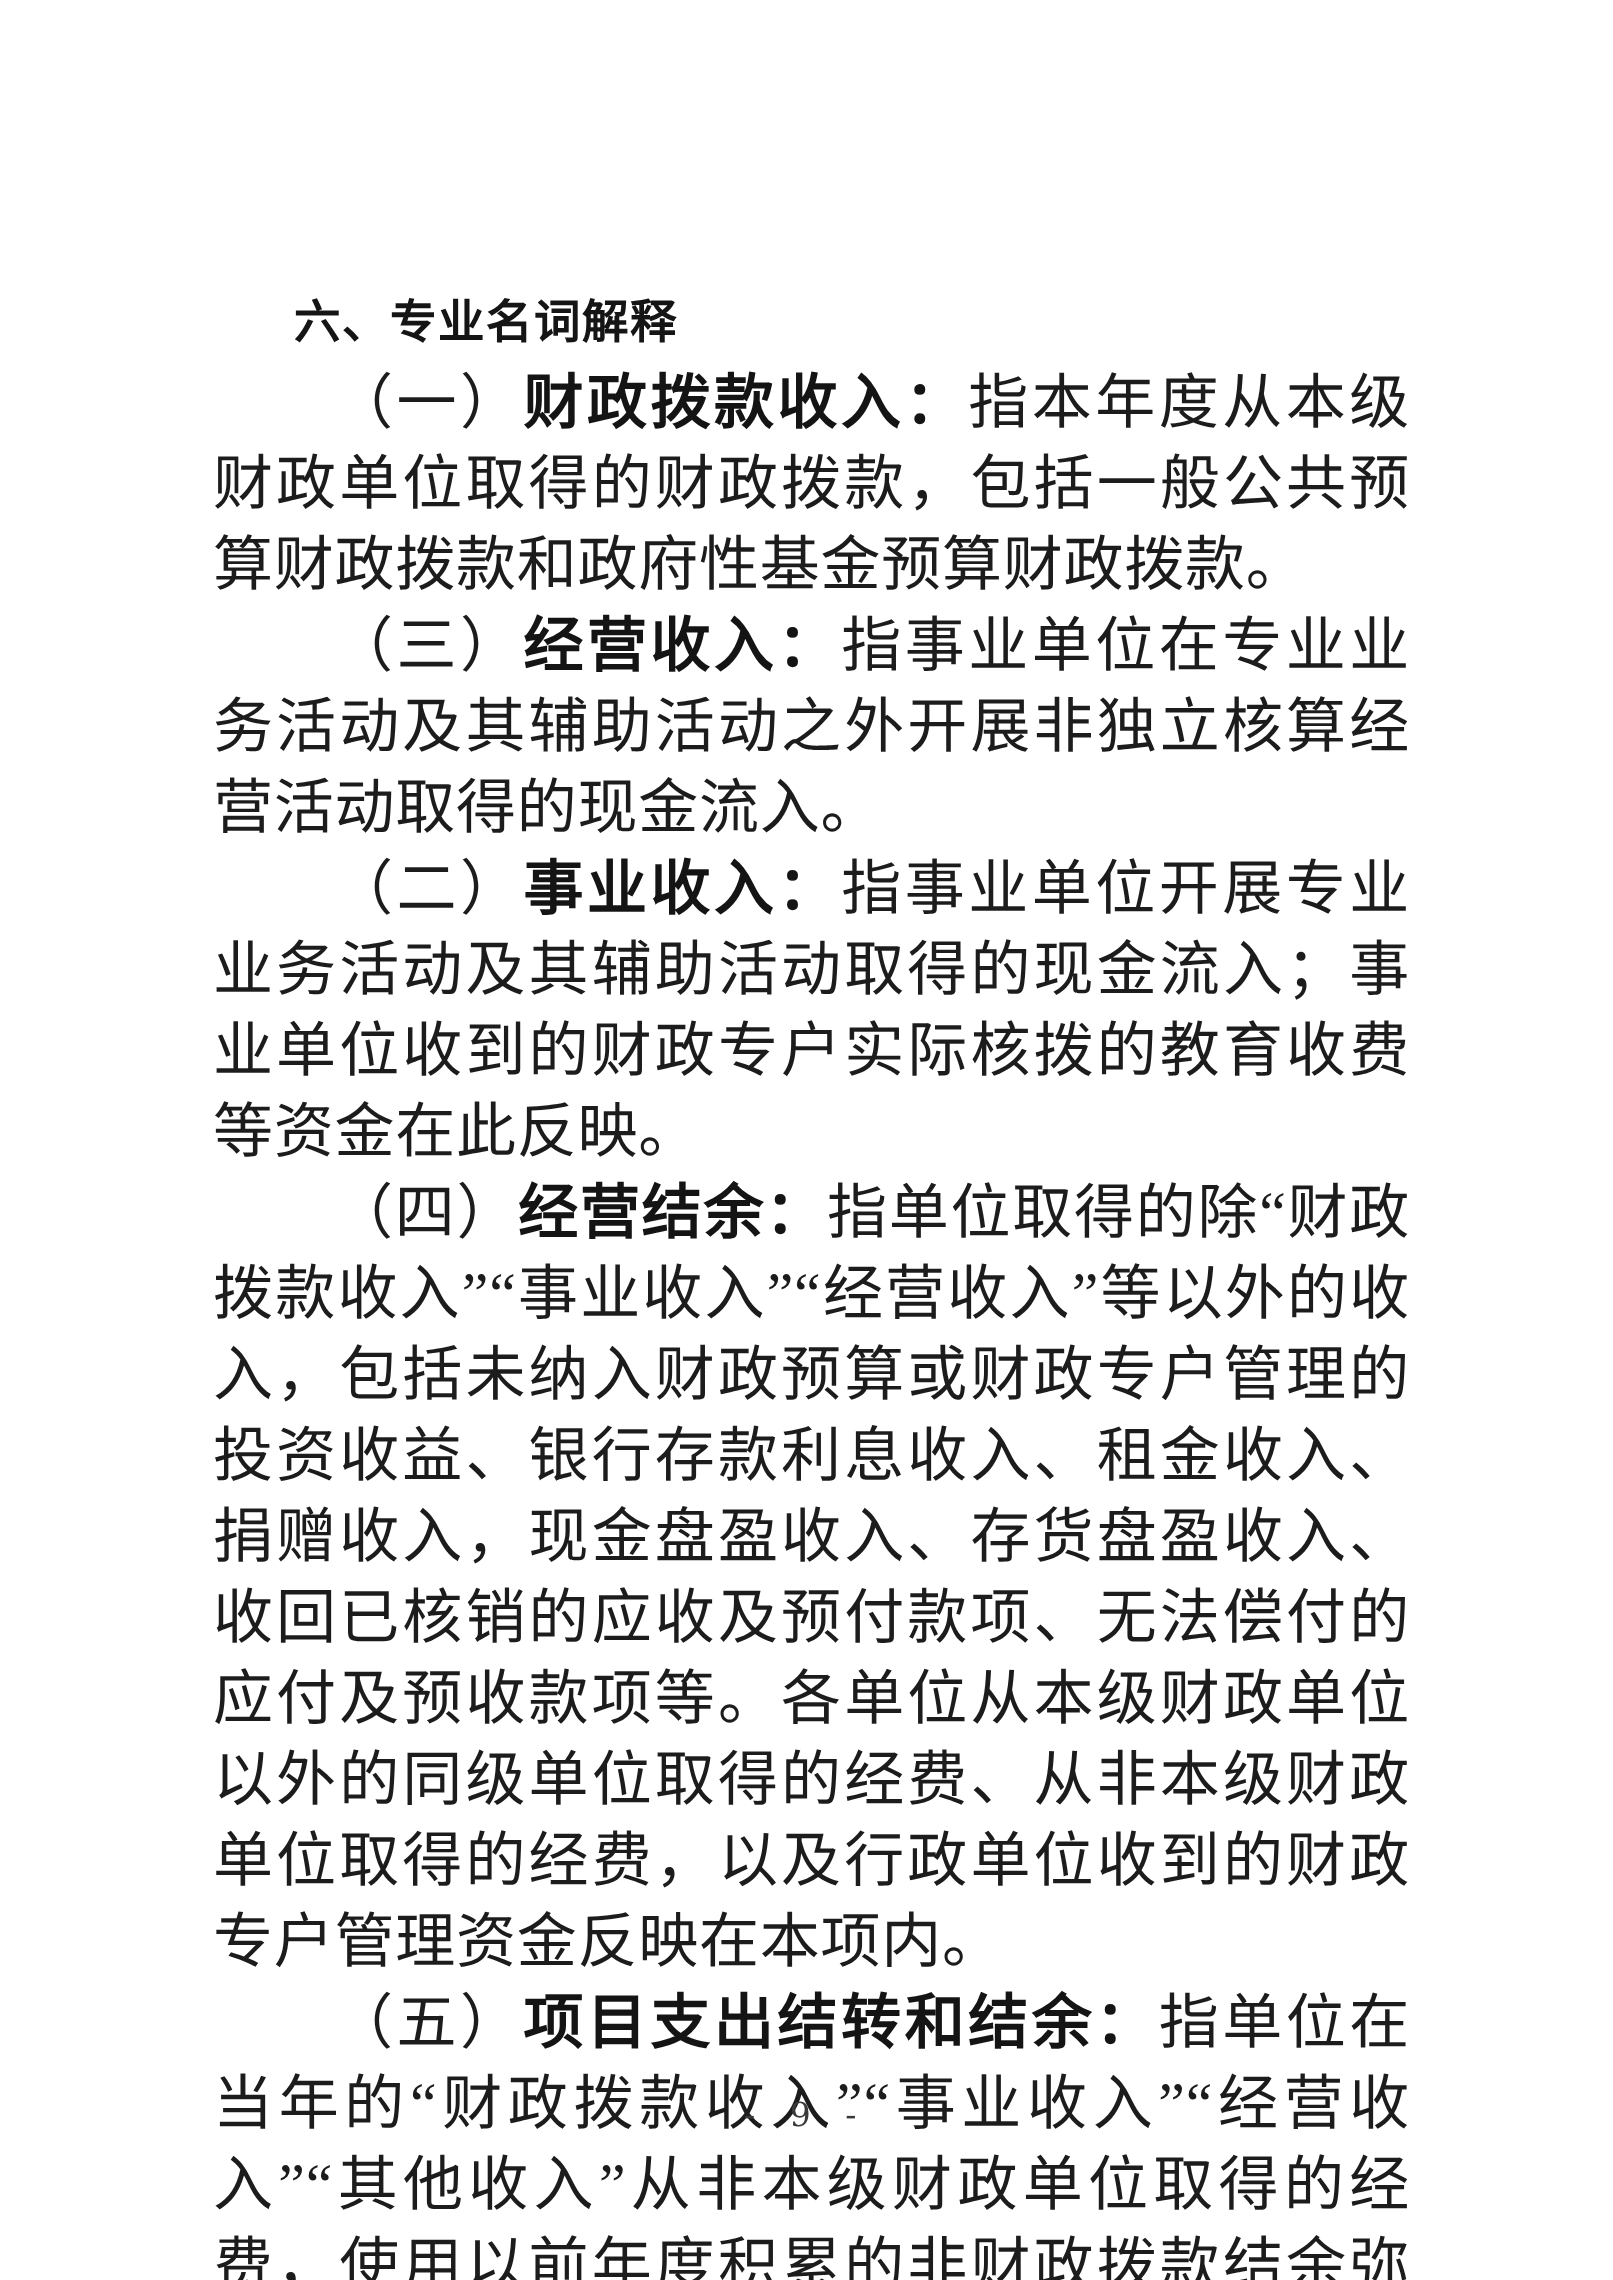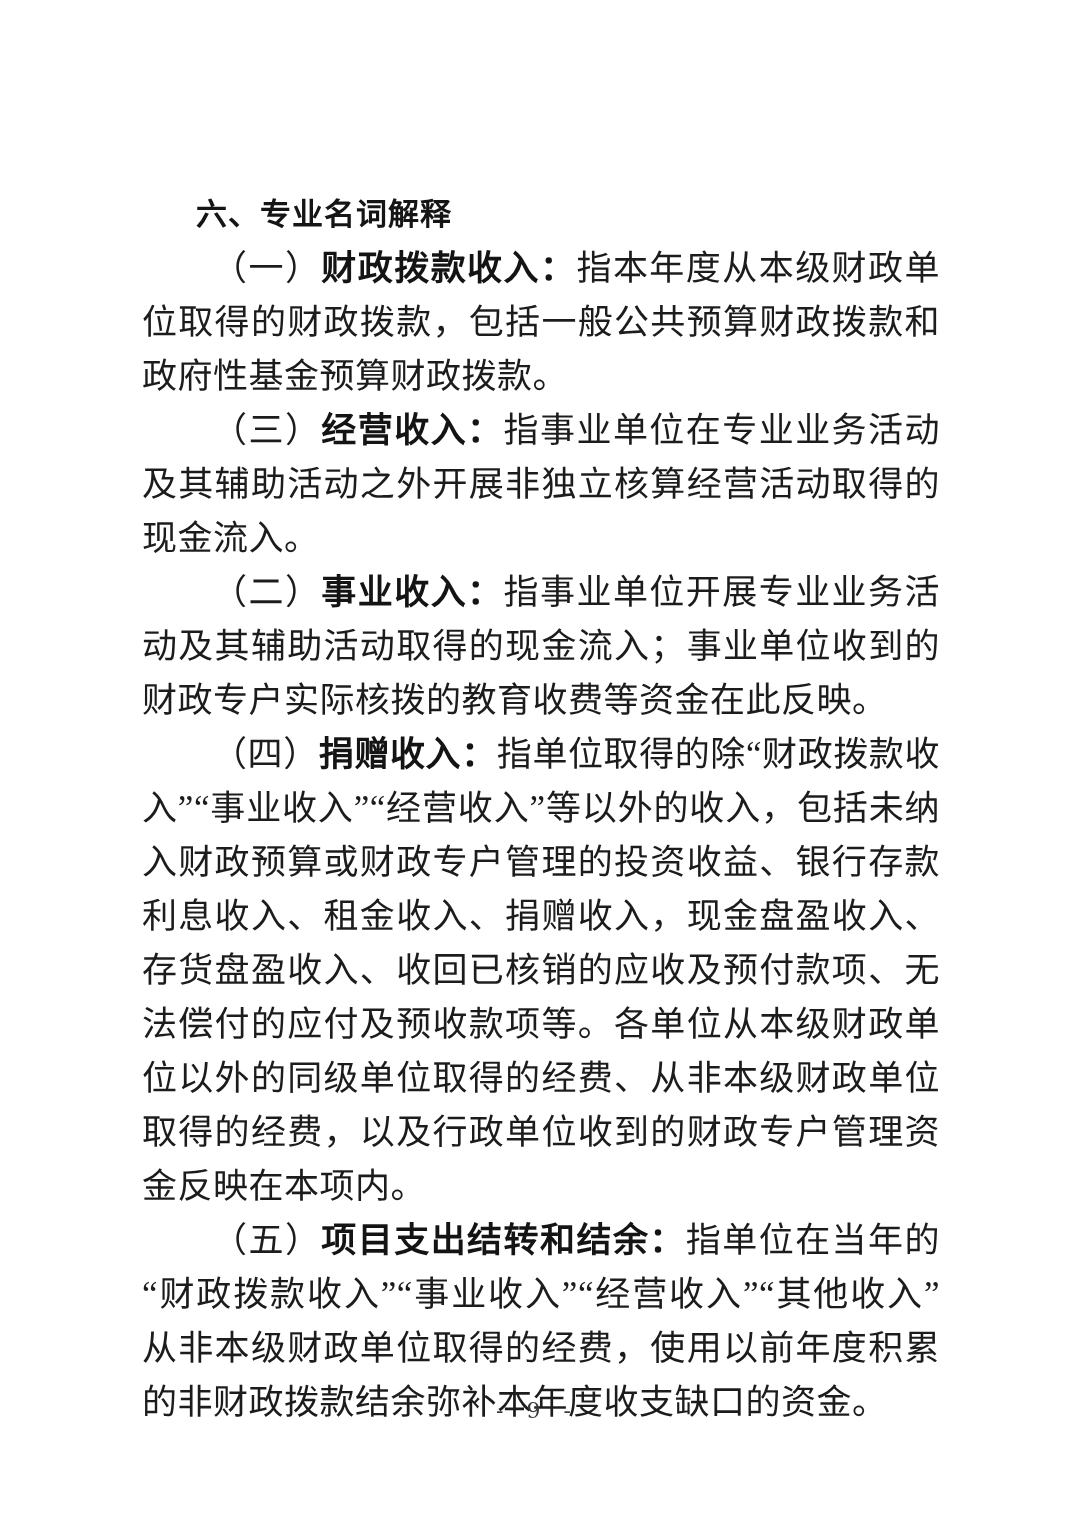--- a/index.html
+++ b/index.html
@@ -34,21 +34,21 @@
     font-weight: bold;
     font-size: 31px;
     line-height: 54px;
     margin: 0;
     padding-left: 54px; 
     color: #151515;
     letter-spacing: 1px;
   }
   .para {
     margin: 0;
-    font-size: 35px;
+    font-size: 40px;
     line-height: 54px;
     text-indent: 2em;
     text-align: justify;
     text-justify: inter-ideograph;
     letter-spacing: 0.5px;
     color: #1c1c1c;
     font-family: "Liberation Serif", "DejaVu Serif", serif;
   }
   .para .label {
     font-weight: normal;
@@ -79,21 +79,21 @@
   <div class="text-block">
 
     <h1 class="heading">六、专业名词解释</h1>
 
     <p class="para"><span class="label">（一）</span><span class="term">财政拨款收入：</span><span class="body">指本年度从本级财政单位取得的财政拨款，包括一般公共预算财政拨款和政府性基金预算财政拨款。</span></p>
 
     <p class="para"><span class="label">（三）</span><span class="term">经营收入：</span><span class="body">指事业单位在专业业务活动及其辅助活动之外开展非独立核算经营活动取得的现金流入。</span></p>
 
     <p class="para"><span class="label">（二）</span><span class="term">事业收入：</span><span class="body">指事业单位开展专业业务活动及其辅助活动取得的现金流入；事业单位收到的财政专户实际核拨的教育收费等资金在此反映。</span></p>
 
-    <p class="para"><span class="label">（四）</span><span class="term">捐赠收入：</span><span class="body">指单位取得的除“财政拨款收入”“事业收入”“经营收入”等以外的收入，包括未纳入财政预算或财政专户管理的投资收益、银行存款利息收入、租金收入、捐赠收入，现金盘盈收入、存货盘盈收入、收回已核销的应收及预付款项、无法偿付的应付及预收款项等。各单位从本级财政单位以外的同级单位取得的经费、从非本级财政单位取得的经费，以及行政单位收到的财政专户管理资金反映在本项内。</span></p>
+    <p class="para"><span class="label">（四）</span><span class="term">经营结余：</span><span class="body">指单位取得的除“财政拨款收入”“事业收入”“经营收入”等以外的收入，包括未纳入财政预算或财政专户管理的投资收益、银行存款利息收入、租金收入、捐赠收入，现金盘盈收入、存货盘盈收入、收回已核销的应收及预付款项、无法偿付的应付及预收款项等。各单位从本级财政单位以外的同级单位取得的经费、从非本级财政单位取得的经费，以及行政单位收到的财政专户管理资金反映在本项内。</span></p>
 
     <p class="para"><span class="label">（五）</span><span class="term">项目支出结转和结余：</span><span class="body">指单位在当年的“财政拨款收入”“事业收入”“经营收入”“其他收入”从非本级财政单位取得的经费，使用以前年度积累的非财政拨款结余弥补本年度收支缺口的资金。</span></p>
 
 
   </div>
 
   <div class="page-number">- 9 -</div>
 </div>
 
 </body></html>

